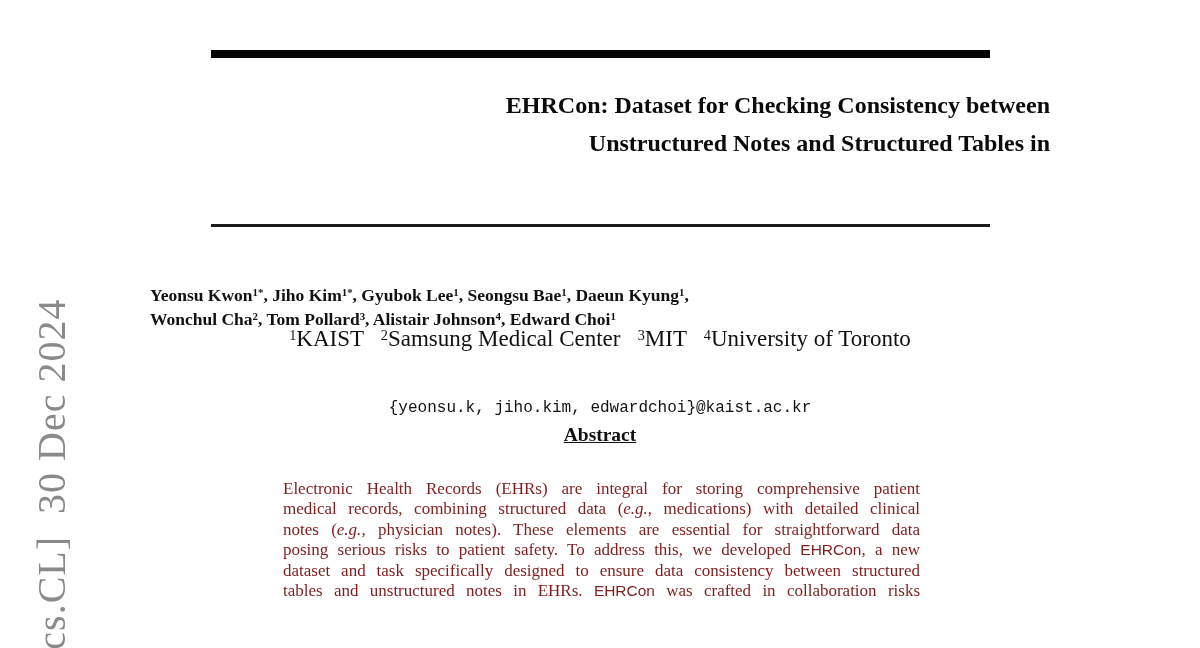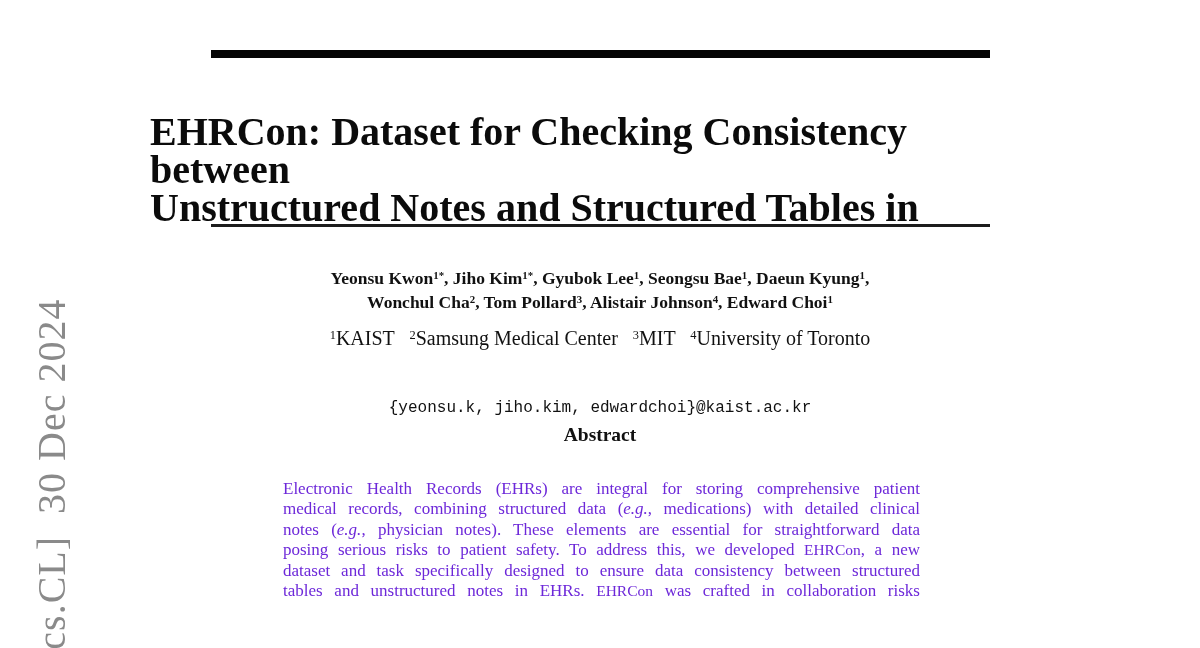--- a/index.html
+++ b/index.html
@@ -37,45 +37,43 @@
     position: absolute;
     left: 211px; top: 224px;
     width: 779px; height: 3px;
     background: #1c1c1c;
   }
 
   .paper-title {
     position: absolute;
     left: 150px; top: 86px;
     width: 900px;
-    text-align: left;
+    text-align: right;
     font-weight: bold;
-    font-size: 40px;
+    font-size: 24px;
     line-height: 38px;
     color: #0b0b0b;
-    margin-top: 27px;
   }
 
   .authors {
     position: absolute;
-    left: 150px; top: 268px;
+    left: 150px; top: 285px;
     width: 900px;
-    text-align: center;
     font-weight: bold;
     font-size: 17.5px;
     line-height: 21.5px;
     white-space: pre;
   }
 
   .affiliations {
     position: absolute;
     left: 150px; top: 328px;
     width: 900px;
     text-align: center;
-    font-size: 20px;
+    font-size: 23px;
     line-height: 21px;
     white-space: pre;
   }
 
   .contact-email {
     position: absolute;
     left: 150px; top: 350px;
     width: 900px;
     text-align: center;
     font-family: "Liberation Mono", monospace;
@@ -84,38 +82,39 @@
     margin-top: 48px;
   }
 
   .abstract-heading {
     position: absolute;
     left: 150px; top: 424px;
     width: 900px;
     text-align: center;
     font-weight: bold;
     font-size: 19.5px;
+    text-decoration: underline;
   }
 
   .abstract-text {
     position: absolute;
     left: 283px; top: 479px;
     width: 637px;
     font-size: 17px;
     line-height: 20.4px;
-    color: #6d28d9;
+    color: #7f1d1d;
   }
   .abstract-text .rt-line {
     text-align: justify;
     text-align-last: justify;
   }
 
   .f-sup { font-size: 62%; position: relative; top: -0.45em; }
   .f-i   { font-style: italic; }
-  .f-mono{ font-family: Liberation Serif, serif; font-size: 91%; }
+  .f-mono{ font-family: Liberation Sans, sans-serif; font-size: 91%; }
 </style>
 </head>
 <body>
 
 <div class="page">
 
   <div class="arxiv-stamp">[cs.CL]  30 Dec 2024</div>
 
   <div class="rule-thick"></div>
 

